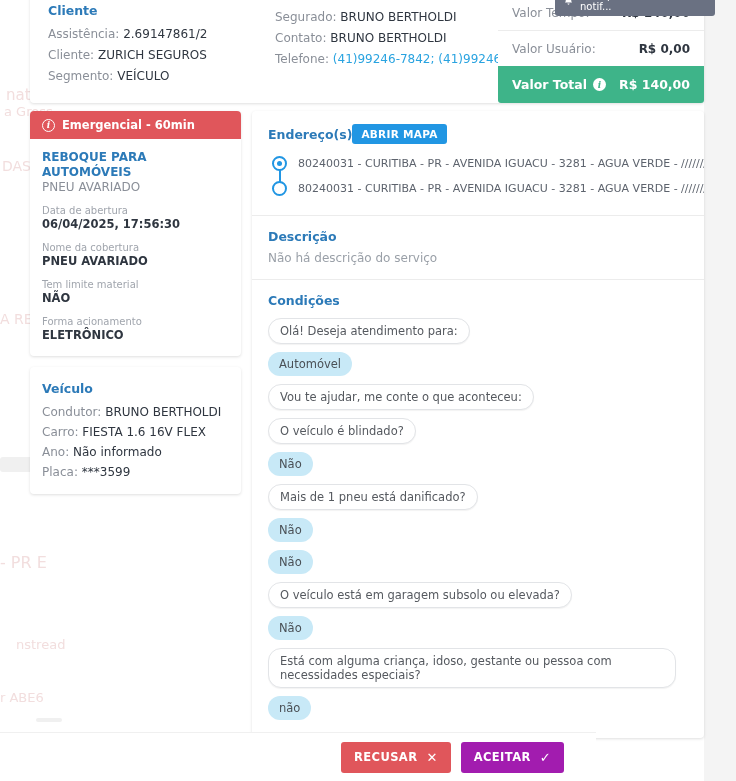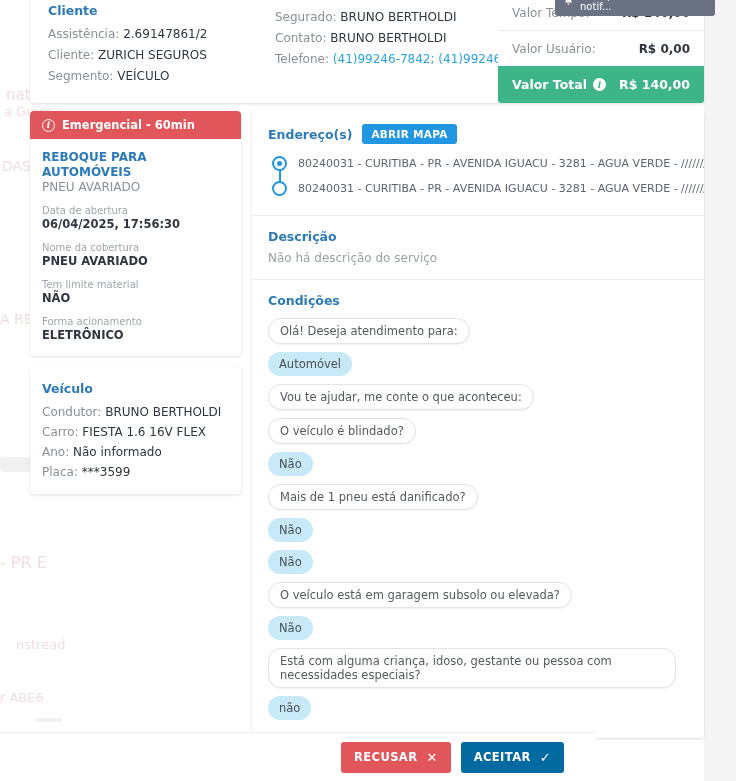--- a/index.html
+++ b/index.html
@@ -178,21 +178,21 @@
     left: 252px; top: 111px; width: 452px;
     background: #ffffff;
     border-radius: 4px;
     box-shadow: 0 1px 3px rgba(0,0,0,.13);
     z-index: 6;
     overflow: hidden;
   }
   .panel-sect { padding: 13px 16px 14px; border-bottom: 1px solid #ececec; }
   .panel-sect:last-child { border-bottom: none; }
 
-  #addr-head { display: flex; align-items: center; gap: 10px; margin-bottom: 7px; }
+  #addr-head { display: flex; align-items: center; margin-bottom: 7px; }
   #map-btn {
     background: #2196e3;
     color: #ffffff;
     font-size: 10.5px;
     font-weight: bold;
     letter-spacing: .3px;
     padding: 4px 9px;
     border: none;
     border-radius: 3px;
     cursor: pointer;
@@ -266,21 +266,21 @@
     color: #ffffff;
     font-size: 11.5px;
     font-weight: bold;
     letter-spacing: .4px;
     padding: 8px 13px;
     display: inline-flex; align-items: center; gap: 9px;
     cursor: pointer;
     font-family: inherit;
   }
   #btn-recusar { background: #e0565b; }
-  #btn-aceitar { background: #0369a1; }
+  #btn-aceitar { background: #a21caf; }
   .gly { font-size: 13px; font-weight: normal; }
 </style>
 </head>
 <body>
 
 <div id="backdrop">
   <div id="backdrop-text-layer">
       <div class="bg-text" style="left: 6px; top: 86px; font-size: 15px;">nativa</div>
       <div class="bg-text" style="left: 4px; top: 104px; font-size: 13px;">a Gross</div>
       <div class="bg-text" style="left: 2px; top: 158px; font-size: 14px;">DAS.</div>

